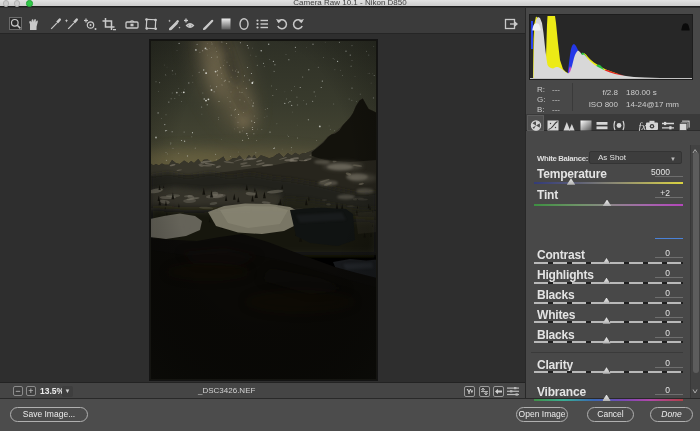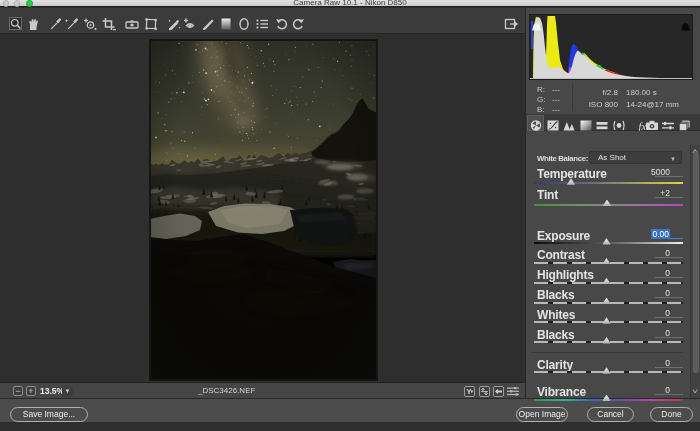--- a/index.html
+++ b/index.html
@@ -14,21 +14,21 @@
 #canvas { position:absolute; left:0; top:34px; width:525px; height:348px; background:#2e2e2e; }
 #photo { position:absolute; left:150px; top:40px; width:227px; height:340px; background:#000; box-shadow:0 0 0 1px rgba(0,0,0,0.55); }
 #statusbar { position:absolute; left:0; top:382px; width:525px; height:16px; background:#454545; border-top:1px solid #232323; }
 .zbtn { position:absolute; top:3px; width:10px; height:10px; border:1px solid #8c8c8c; border-radius:2px; color:#cfcfcf;
   font-size:9px; line-height:8px; text-align:center; background:#3e3e3e; }
 #zoomlvl { position:absolute; left:40px; top:2px; width:24px; height:12px; color:#ececec; font-size:8.5px; font-weight:bold; text-align:center; line-height:12px; }
 #zoomdd { position:absolute; left:62px; top:2.5px; width:11px; height:11px; background:#3e3e3e; border-radius:2px; color:#cfcfcf; text-align:center; font-size:6px; line-height:11px; }
 #fname { position:absolute; left:198px; top:3px; color:#d2d2d2; font-size:8px; }
 .pvbtn { position:absolute; top:2.5px; width:11px; height:11px; border:1px solid #9a9a9a; border-radius:2px; background:#3e3e3e;
   color:#d5d5d5; text-align:center; }
-#bottombar { position:absolute; left:0; top:398px; width:700px; height:24px; background:#4c4c4c; border-top:1px solid #292929; }
+#bottombar { position:absolute; left:0; top:398px; width:700px; height:34px; background:#4c4c4c; border-top:1px solid #292929; }
 .btn { position:absolute; top:8px; height:15px; border:1px solid #b0b0b0; border-radius:8px; color:#ececec;
   font-size:8.5px; text-align:center; line-height:13.5px; }
 #wflink { position:absolute; left:0; width:664px; top:10.5px; text-align:center; font-size:7.6px; color:#c9c9c9; }
 #wflink span { text-decoration:underline; }
 #rpanel { position:absolute; left:525px; top:8px; width:175px; height:390px; background:#484848; border-left:1px solid #282828; }
 #histo { position:absolute; left:3px; top:6px; width:164px; height:66px; background:#272727; border:1px solid #1d1d1d; }
 .clipicon { position:absolute; width:9px; height:8px; }
 #rgb { position:absolute; left:0; top:72px; width:175px; height:34px; font-size:8px; color:#c9c9c9; }
 #rgb .divider { position:absolute; left:46px; top:3px; height:28px; width:1px; background:#3a3a3a; }
 #exif { position:absolute; left:50px; top:0; width:120px; color:#cdcdcd; white-space:nowrap; }
@@ -677,21 +677,21 @@
         <rect x="3" y="3.2" width="2.4" height="2.2" fill="#b9b9b9"></rect>
 <rect x="0" y="6.9" width="12" height="1.2" fill="#b9b9b9"></rect>
         <rect x="8.5" y="6.4" width="2.4" height="2.2" fill="#b9b9b9"></rect>
       </svg>
 </div>
 </div>
 <div id="bottombar">
 <div class="btn" style="left:10px; width:78px;">Save Image...</div>
 <div class="btn" style="left:516px; width:52px;">Open Image</div>
 <div class="btn" style="left:587px; width:47px;">Cancel</div>
-<div class="btn" style="left:650px; width:43px;">Done</div>
+<div class="btn" style="left:650px; width:43px;font-style:italic;">Done</div>
 </div>
 <div id="rpanel">
 <div id="histo">
 <svg width="162" height="64" viewBox="0 0 162 64" style="display:block">
 <rect x="1" y="6" width="2" height="28" fill="#2741e8"></rect>
 <path d="M3 64 L3.5 24 L4.5 8 L6 1.5 L8 3 L10 8 L12 16 L14 34 L16 42 L17 10 L17.5 1 L25 1 L26 8 L28 28 L30 45 L33 54 L36 57 L38 58
 L40 52 L44 42 L48 40 L52 42 L54 38 L56 39.5 L58 42 L61 45 L64 47.5 L68 50 L72 52.5 L76 54.5 L80 56 L85 57.8 L88 59 L90 64 Z" fill="#ecea16"></path>
 <path d="M68 64 L72 57 L76 54.5 L80 56 L84 57.5 L88 58.7 L92 60 L96 62 L100 64 Z" fill="#e82020"></path>
 <path d="M64 64 L66 51 L68 49.5 L70 50 L72 52 L74 55 L76 59 L78 64 Z" fill="#27c23c"></path>
 <path d="M46 64 L48 44 L50 40 L52 38 L53 37.5 L54 38.5 L56 41 L58 45 L60 48 L63 52 L66 56 L70 59.5 L74 62 L78 64 Z" fill="#27c23c"></path>
@@ -796,28 +796,20 @@
         <div class="vunder"></div>
 <div class="strack" style="top:13px;">
           <div class="tline" style="background:linear-gradient(90deg,#3d8f41,#6f9468 30%,#8b8887 50%,#a567ac 75%,#b446bb)"></div>
           <div class="thumb" style="left:73px"></div>
         </div>
       </div>
 <div style="position:absolute; left:5px; top:207px; width:152px; height:1px; background:#3a3a3a;"></div>
 <div class="srow" style="top:83.6px;">
         <div class="bunder"></div>
       </div>
-<div class="srow" style="top:83.6px">
-        <div class="slab">Exposure</div>
-        <div class="sval"><span class="selv">0.00</span></div>
-        <div class="strack" style="top:11px">
-          <div class="tline" style="background:linear-gradient(90deg,#0a0a0a,#5a5a5a 50%,#ededed)"></div>
-          <div class="thumb" style="left:72.5px"></div>
-        </div>
-      </div>
       <div class="srow" style="top:103.4px">
         <div class="slab">Contrast</div>
         <div class="sval">0</div>
         <div class="vunder"></div>
         <div class="strack" style="top:11px">
           <div class="tline dashed"></div>
           <div class="thumb" style="left:72.5px"></div>
         </div>
       </div>
       <div class="srow" style="top:123.2px">

